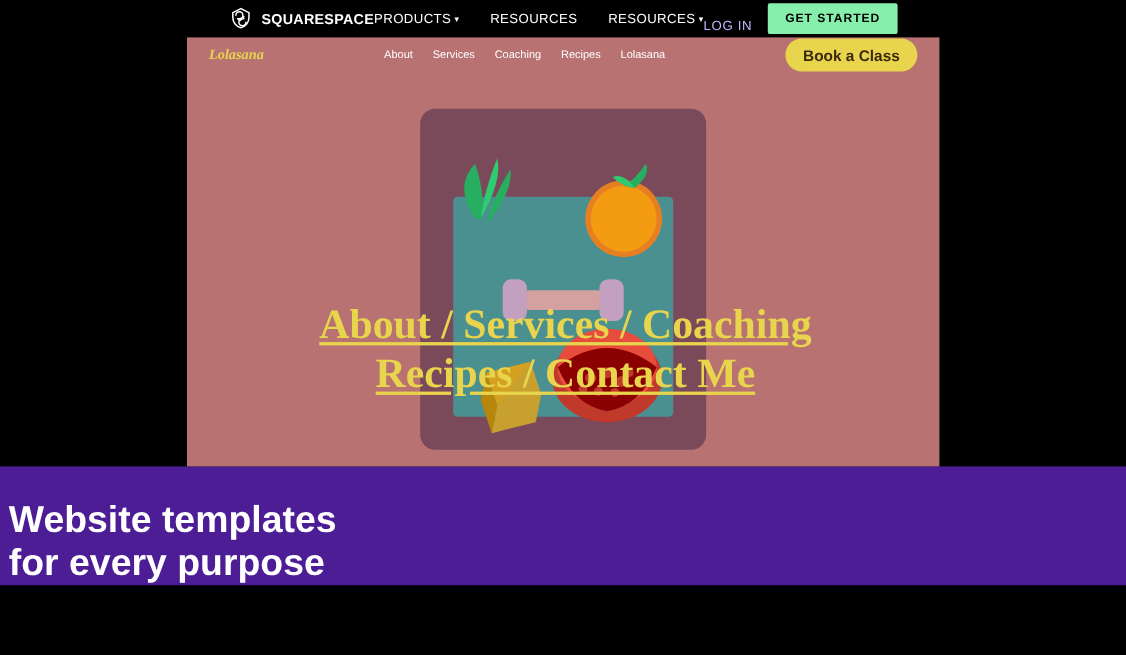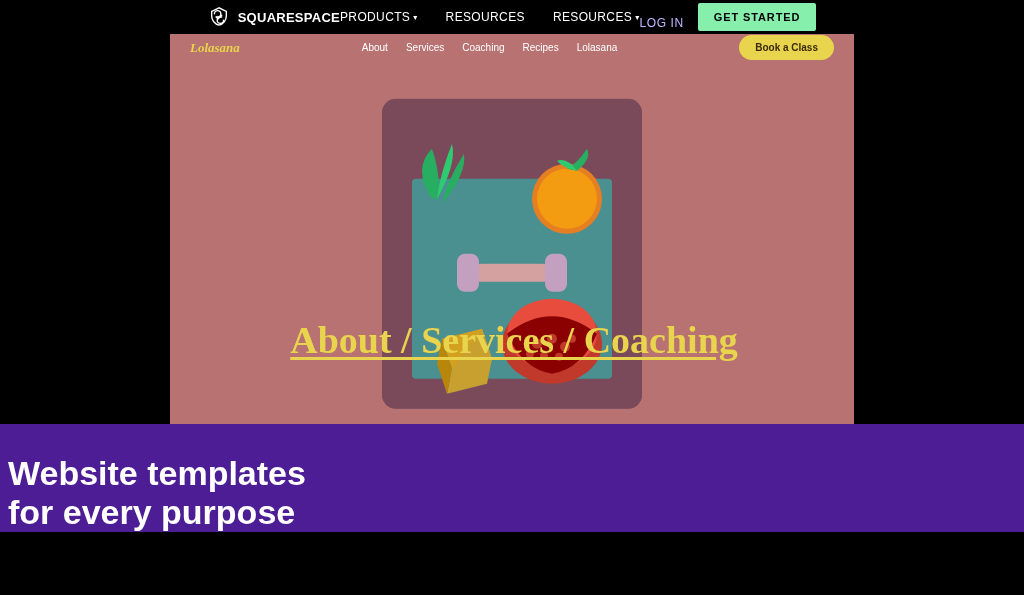--- a/index.html
+++ b/index.html
@@ -129,21 +129,21 @@
     .site-nav-link {
       font-size: 10px;
       color: #fff;
       cursor: pointer;
       font-weight: 400;
     }
 
     .site-book-btn {
       background: #e8d44d;
       color: #3a2a0a;
-      font-size: 10px;
+      font-size: 14px;
       font-weight: 600;
       padding: 7px 16px;
       border-radius: 20px;
       cursor: pointer;
       border: none;
     }
 
     
     .center-card {
       position: absolute;
@@ -275,20 +275,21 @@
       <path d="M100 230 L110 260 L105 285 L65 295 L70 270Z" fill="#c8a030"></path>
 
       <path d="M50 100 Q30 70 50 50 Q60 80 55 100Z" fill="#27ae60"></path>
       <path d="M55 100 Q75 65 70 45 Q58 75 55 100Z" fill="#2ecc71"></path>
       <path d="M60 105 Q85 75 82 55 Q65 82 60 105Z" fill="#27ae60"></path>
     </svg>
   </div>
 
   <div class="overlay-text">
     <div class="overlay-heading">About / Services  / Coaching</div>
+    <div class="overlay-heading">Recipes / Contact Me</div>
   </div>
 </div>
 
 <div class="bottom-section">
   <div class="bottom-heading">
     <div>Website templates</div>
     <div>for every purpose</div>
   </div>
 </div>
 

